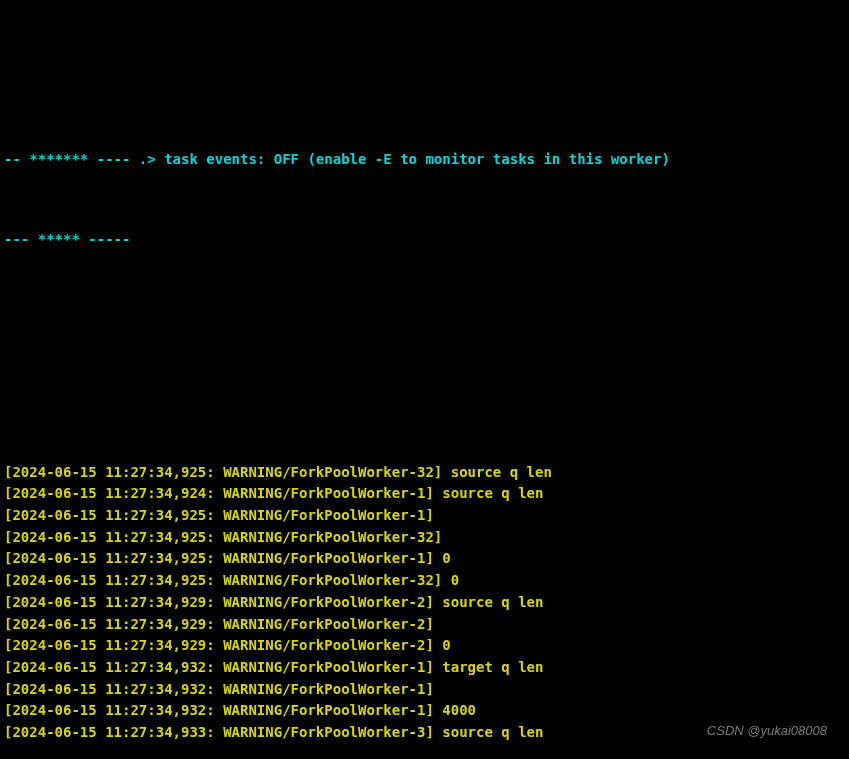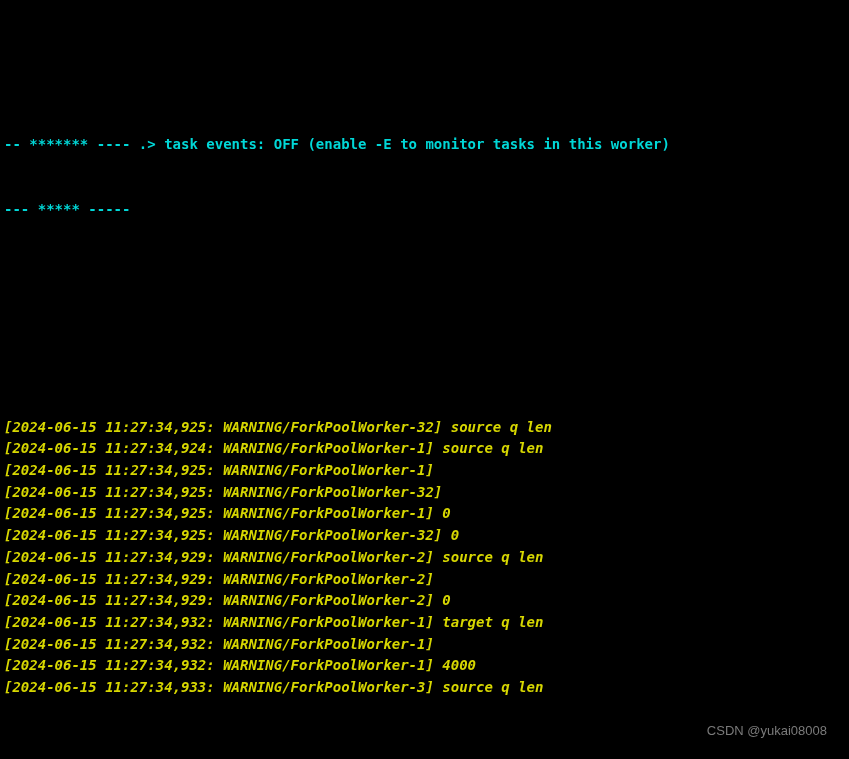--- a/index.html
+++ b/index.html
@@ -16,35 +16,36 @@
       white-space: pre;
       overflow: hidden;
       width: 849px;
       height: 759px;
     }
     .cyan {
       color: #00d7d7;
     }
     .yellow {
       color: #d7d700;
-      font-style: italic;
     }
     .bold {
       font-weight: bold;
     }
     .watermark {
       position: absolute;
       bottom: 18px;
       right: 22px;
       color: #7a7a7a;
       font-size: 13px;
       font-family: sans-serif;
+      font-style: italic;
     }
     .header-line {
       display: block;
+      margin-top: 15px;
     }
     .log-line {
       display: block;
     }
     .spacer {
       height: 44px;
     }
   </style>
 </head>
 <body>

